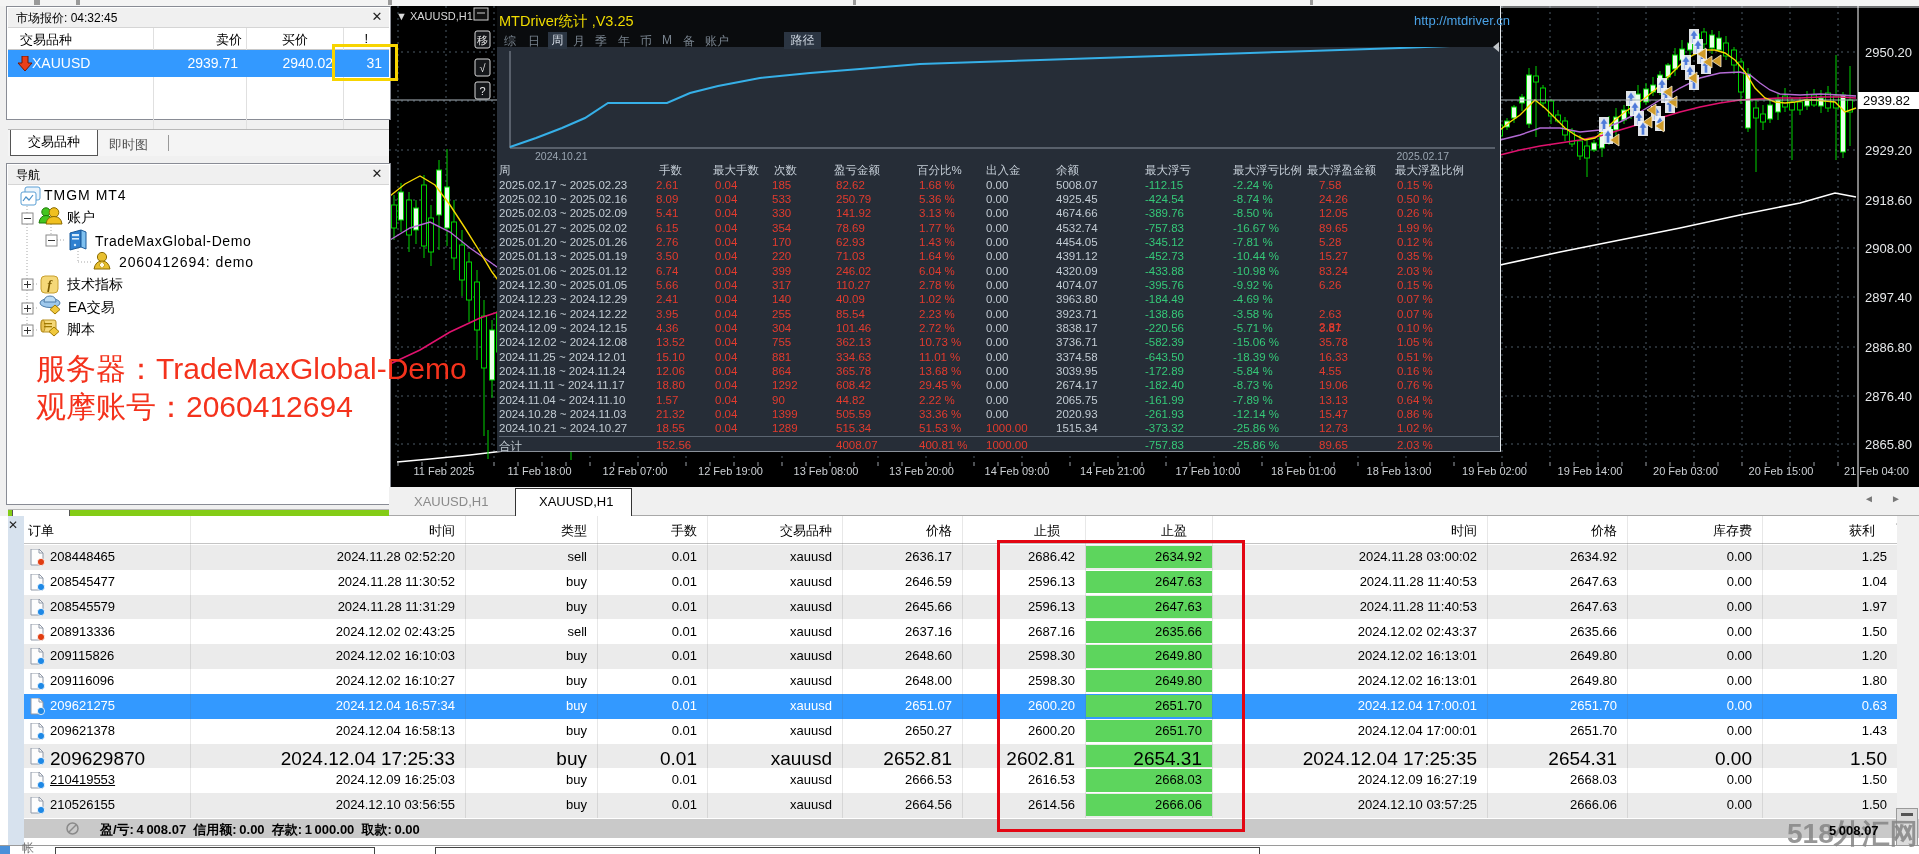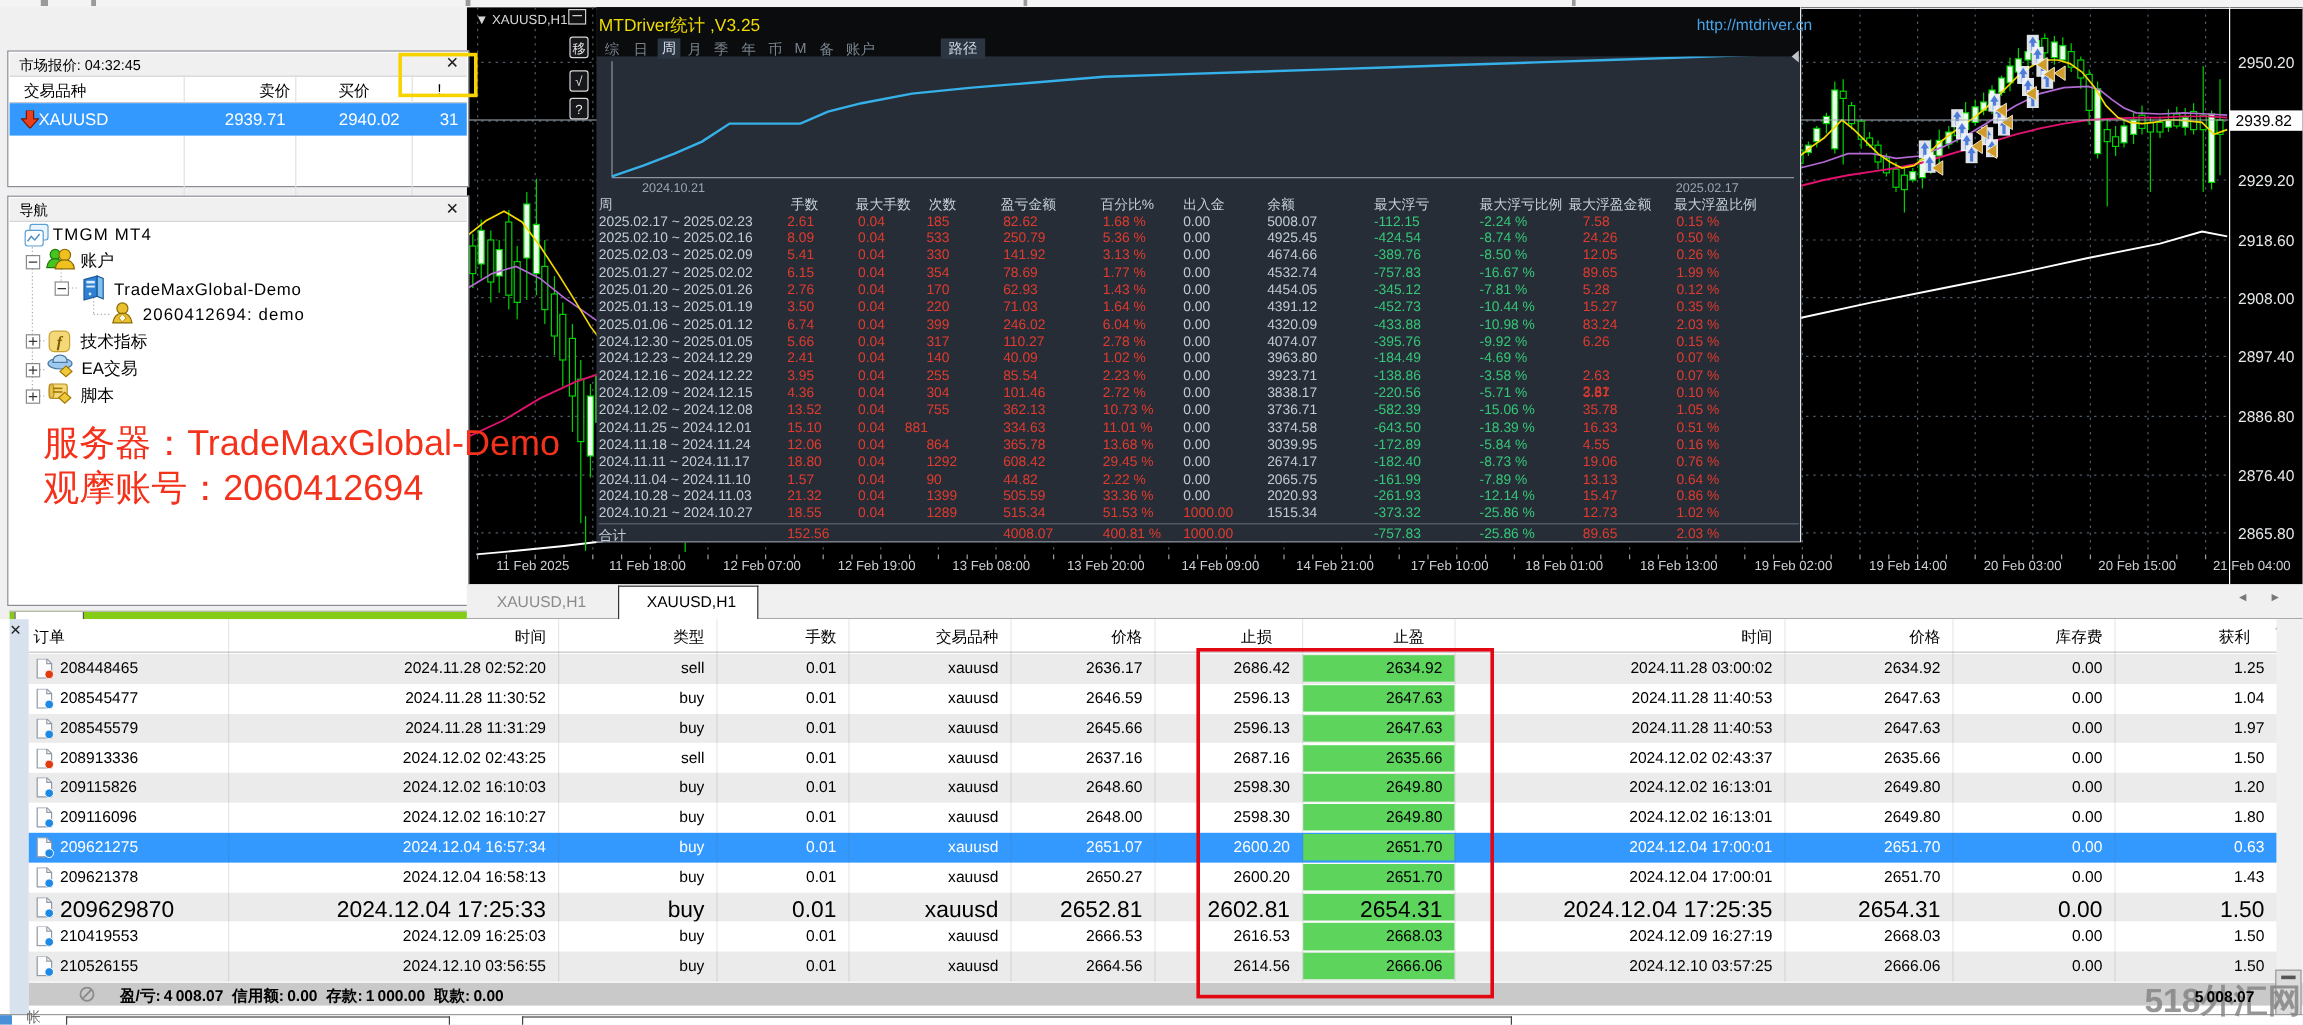--- a/index.html
+++ b/index.html
@@ -566,21 +566,21 @@
 <div class="cell" style="left:420px;top:173.3px;color:#e23b2e;">10.73 %</div>
 <div class="cell" style="left:487px;top:173.3px;color:#c3ccd4;">0.00</div>
 <div class="cell" style="left:557px;top:173.3px;color:#c3ccd4;">3736.71</div>
 <div class="cell" style="left:646px;top:173.3px;color:#35c878;">-582.39</div>
 <div class="cell" style="left:734px;top:173.3px;color:#35c878;">-15.06 %</div>
 <div class="cell" style="left:820px;top:173.3px;color:#e23b2e;">35.78</div>
 <div class="cell" style="left:898px;top:173.3px;color:#e23b2e;">1.05 %</div>
 <div class="cell" style="left:0px;top:187.7px;color:#c3ccd4;">2024.11.25 ~ 2024.12.01</div>
 <div class="cell" style="left:157px;top:187.7px;color:#e23b2e;">15.10</div>
 <div class="cell" style="left:216px;top:187.7px;color:#e23b2e;">0.04</div>
-<div class="cell" style="left:255px;top:187.7px;color:#e23b2e;">881</div>
+<div class="cell" style="left:273px;top:187.7px;color:#e23b2e;">881</div>
 <div class="cell" style="left:337px;top:187.7px;color:#e23b2e;">334.63</div>
 <div class="cell" style="left:420px;top:187.7px;color:#e23b2e;">11.01 %</div>
 <div class="cell" style="left:487px;top:187.7px;color:#c3ccd4;">0.00</div>
 <div class="cell" style="left:557px;top:187.7px;color:#c3ccd4;">3374.58</div>
 <div class="cell" style="left:646px;top:187.7px;color:#35c878;">-643.50</div>
 <div class="cell" style="left:734px;top:187.7px;color:#35c878;">-18.39 %</div>
 <div class="cell" style="left:820px;top:187.7px;color:#e23b2e;">16.33</div>
 <div class="cell" style="left:898px;top:187.7px;color:#e23b2e;">0.51 %</div>
 <div class="cell" style="left:0px;top:202.0px;color:#c3ccd4;">2024.11.18 ~ 2024.11.24</div>
 <div class="cell" style="left:157px;top:202.0px;color:#e23b2e;">12.06</div>
@@ -647,21 +647,21 @@
 <div class="cell" style="left:157px;top:275.8px;color:#e23b2e;">152.56</div>
 <div class="cell" style="left:337px;top:275.8px;color:#e23b2e;">4008.07</div>
 <div class="cell" style="left:420px;top:275.8px;color:#e23b2e;">400.81 %</div>
 <div class="cell" style="left:487px;top:275.8px;color:#e23b2e;">1000.00</div>
 <div class="cell" style="left:646px;top:275.8px;color:#35c878;">-757.83</div>
 <div class="cell" style="left:734px;top:275.8px;color:#35c878;">-25.86 %</div>
 <div class="cell" style="left:820px;top:275.8px;color:#e23b2e;">89.65</div>
 <div class="cell" style="left:898px;top:275.8px;color:#e23b2e;">2.03 %</div>
 </div>
 </div>
-<div class="abs panel" style="left:6px;top:6px;width:385px;height:114px;margin-top:36px;">
+<div class="abs panel" style="left:6px;top:6px;width:385px;height:114px;">
 <div class="ptitle">市场报价: 04:32:45</div>
 <div class="px">✕</div>
 <div class="abs" style="left:1px;top:21px;width:381px;height:22px;border-bottom:1px solid #c8c8c8;font-size:13px;color:#000;">
       <span class="cell" style="left:12px;top:3px;">交易品种</span>
       <span class="cell r" style="left:150px;top:3px;width:84px;">卖价</span>
       <span class="cell r" style="left:244px;top:3px;width:56px;">买价</span>
       <span class="cell r" style="left:336px;top:3px;width:24px;">!</span>
     </div>
 <div class="abs" style="left:146px;top:21px;width:1px;height:101px;background:#e0e0e0;"></div>
 <div class="abs" style="left:239px;top:21px;width:1px;height:101px;background:#e0e0e0;"></div>
@@ -971,21 +971,21 @@
 <span class="cell r" style="left:1463px;top:4px;width:130px;color:#000;">2654.31</span>
 <span class="cell r" style="left:1603px;top:4px;width:125px;color:#000;">0.00</span>
 <span class="cell r" style="left:1738px;top:4px;width:125px;color:#000;">1.50</span>
 </div>
 <div class="abs" style="left:24px;top:252.4px;width:1878px;height:24.8px;background:#ffffff;font-size:13px;color:#000;">
 <svg class="abs" style="left:6px;top:4px" width="17" height="17">
         <path d="M1,0 L9,0 L13,4 L13,16 L1,16 Z" fill="#fdfdfd" stroke="#9099a8"></path>
         <path d="M9,0 L9,4 L13,4" fill="none" stroke="#9099a8"></path>
         <circle cx="11" cy="13" r="3.6" fill="#1e88e5" stroke="#fff" stroke-width="0.8"></circle>
       </svg>
-<span class="cell" style="left:26px;top:4px;">210419553</span>
+<span class="cell" style="left:26px;top:4px;text-decoration:underline;">210419553</span>
 <div class="abs" style="left:1062px;top:1px;width:126px;height:22.3px;background:#5dd55d;"></div>
 <span class="cell r" style="left:166px;top:4px;width:265px;color:#000;">2024.12.09 16:25:03</span>
 <span class="cell r" style="left:441px;top:4px;width:122px;color:#000;">buy</span>
 <span class="cell r" style="left:573px;top:4px;width:100px;color:#000;">0.01</span>
 <span class="cell r" style="left:683px;top:4px;width:125px;color:#000;">xauusd</span>
 <span class="cell r" style="left:818px;top:4px;width:110px;color:#000;">2666.53</span>
 <span class="cell r" style="left:938px;top:4px;width:113px;color:#000;">2616.53</span>
 <span class="cell r" style="left:1061px;top:4px;width:117px;color:#000;">2668.03</span>
 <span class="cell r" style="left:1188px;top:4px;width:265px;color:#000;">2024.12.09 16:27:19</span>
 <span class="cell r" style="left:1463px;top:4px;width:130px;color:#000;">2668.03</span>

